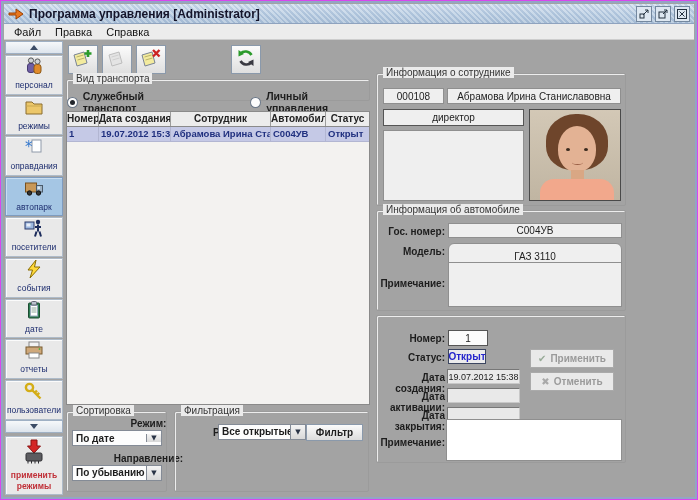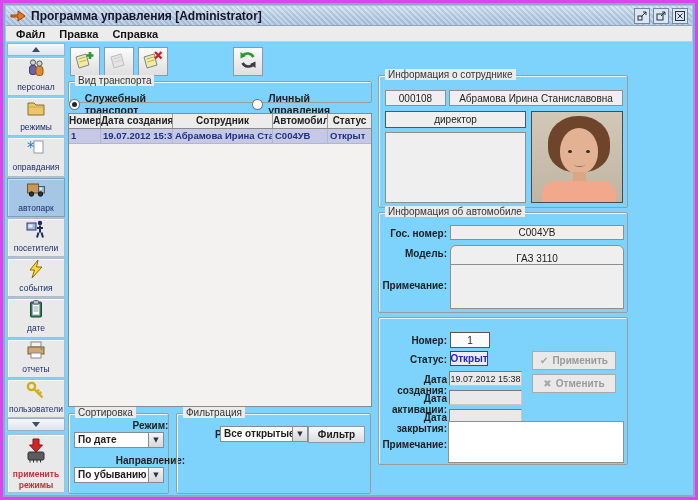--- a/index.html
+++ b/index.html
@@ -1,22 +1,22 @@
 <!DOCTYPE html>
 <html><head>
 <meta charset="utf-8">
 <style>
   * { margin:0; padding:0; box-sizing:border-box; }
   html,body { background:#c8c8c8; }
   body { font-family:"Liberation Sans", sans-serif; }
 
   .window {
     position:relative; width:698px; height:500px;
-    background:#7dd3fc;
-    border:3px solid #d946ef;
+    background:#a3a3a3;
+    border:1px solid #d946ef;
     box-shadow: inset 0 0 0 2px #93a5c4;
   }
 
   
   .titlebar {
     position:absolute; left:3px; top:3px; right:3px; height:20px;
     background:
       repeating-linear-gradient(45deg, rgba(255,255,255,.22) 0 2px, rgba(110,140,180,.16) 2px 4px),
       linear-gradient(#d2dfee 0%, #b9cde2 55%, #aec3da 100%);
     display:flex; align-items:center; gap:5px; padding:0 4px;
@@ -28,21 +28,21 @@
     width:16px; height:16px; background:#dde7f1; border:1px solid #74889f;
     display:flex; align-items:center; justify-content:center; cursor:default;
   }
 
   
   .menubar {
     position:absolute; left:3px; top:23px; right:3px; height:16px;
     background:#ececec; border-bottom:1px solid #cdcdcd;
     display:flex; align-items:center; padding-left:3px;
   }
-  .menu-item { font-size:11px; font-weight:bold; color:#141414; padding:0 7px; }
+  .menu-item { font-size:11px; font-weight:normal; color:#141414; padding:0 7px; }
 
   
   .sidebar { position:absolute; left:4px; top:40px; width:58px; bottom:4px; display:flex; flex-direction:column; }
   .scroll-btn {
     height:13px; background:linear-gradient(#f6f8fa,#dde4ec);
     border:1px solid #9fb0c4; display:flex; align-items:center; justify-content:center;
   }
   .tri-up { width:0; height:0; border-left:4px solid transparent; border-right:4px solid transparent; border-bottom:5px solid #3c4c66; }
   .tri-down { width:0; height:0; border-left:4px solid transparent; border-right:4px solid transparent; border-top:5px solid #3c4c66; }
   .side-btn {
@@ -372,21 +372,21 @@
       <span class="td c2">19.07.2012 15:38</span>
       <span class="td c3">Абрамова Ирина Стани...</span>
       <span class="td c4">С004УВ</span>
       <span class="td c5">Открыт</span>
     </div>
   </div>
 
   <div class="groupbox" style="left:65px; top:410px; width:101px; height:81px;">
     <span class="gb-title">Сортировка</span>
     <div class="lbl" style="position:absolute; top:6px; width:100%; text-align:center;">Режим:</div>
-    <div class="combo" style="left:5px; top:18px; width:90px;">
+    <div class="combo" style="left:5px; top:18px; width:90px;align-items:center;">
       <span class="combo-value">По дате</span>
       <span class="combo-arrow">▼</span>
     </div>
     <div class="lbl" style="position:absolute; top:41px; width:100%; text-align:center;">Направление:</div>
     <div class="combo" style="left:5px; top:53px; width:90px;">
       <span class="combo-value">По убыванию</span>
       <span class="combo-arrow">▼</span>
     </div>
   </div>
 

